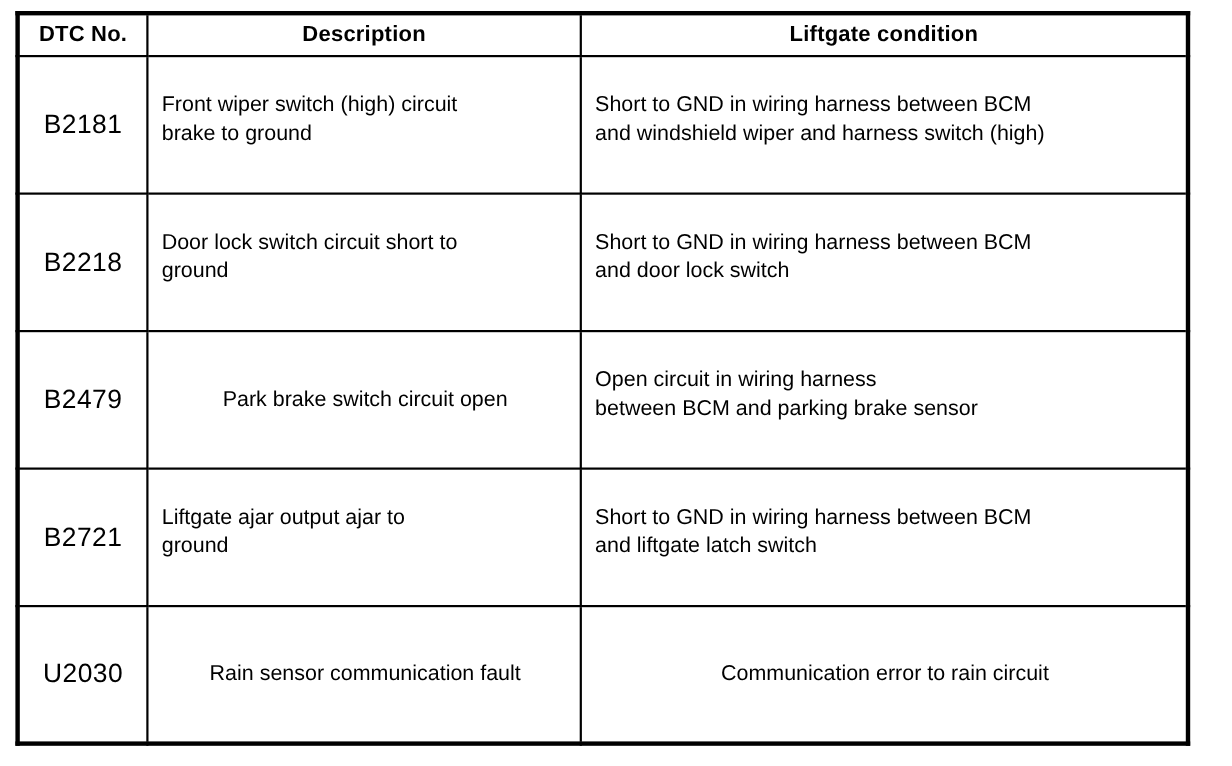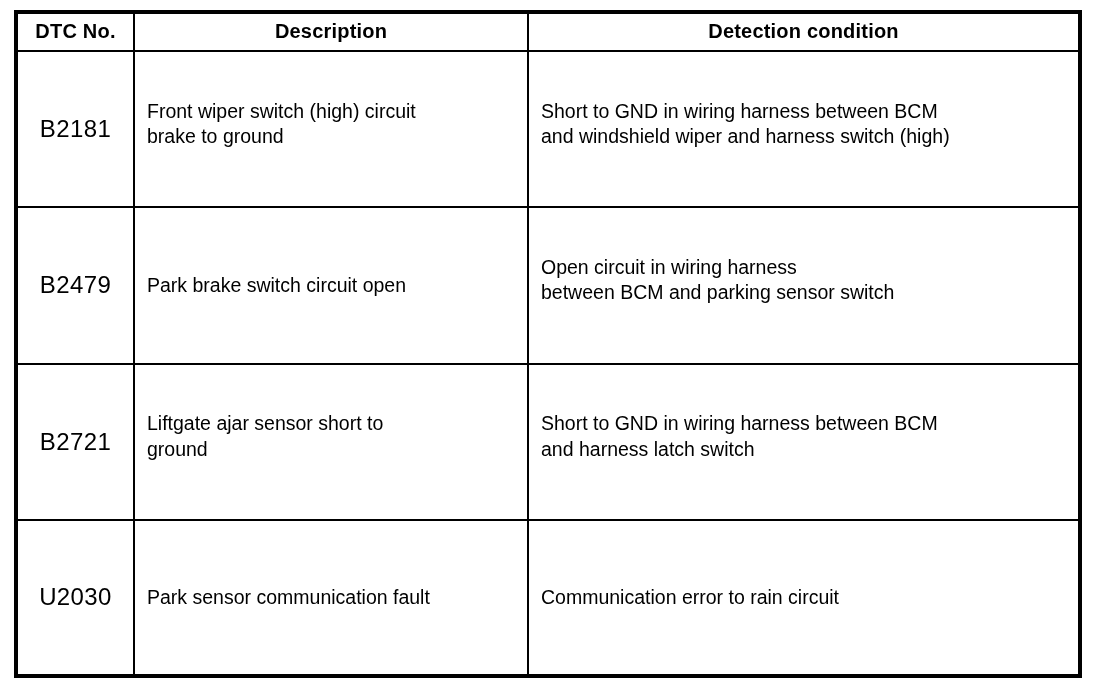--- a/index.html
+++ b/index.html
@@ -86,100 +86,116 @@
   td.cell-desc .txt,
   td.cell-cond .txt {
     display: block;
     position: relative;
     top: -5px;
   }
 
   td.cell-desc.single .txt,
   td.cell-cond.single .txt {
     top: 0;
+    text-align: center;
   }
 
   .linebreak {
     display: block;
   }
 </style>
 </head>
 <body>
 
 <div class="page">
   <table class="dtc-table">
     <colgroup>
       <col class="col-dtc">
       <col class="col-desc">
       <col class="col-cond">
     </colgroup>
     <thead>
       <tr>
         <th class="head-dtc">DTC No.</th>
         <th class="head-desc">Description</th>
-        <th class="head-cond">Detection condition</th>
+        <th class="head-cond">Liftgate condition</th>
       </tr>
     </thead>
     <tbody>
 
       <tr>
         <td class="cell-dtc">B2181</td>
         <td class="cell-desc">
           <span class="txt">
             <span class="linebreak">Front wiper switch (high) circuit</span>
             <span class="linebreak">brake to ground</span>
           </span>
         </td>
         <td class="cell-cond">
           <span class="txt">
             <span class="linebreak">Short to GND in wiring harness between BCM</span>
             <span class="linebreak">and windshield wiper and harness switch (high)</span>
           </span>
         </td>
       </tr>
 
+      <tr>
+        <td class="cell-dtc">B2218</td>
+        <td class="cell-desc">
+          <span class="txt">
+            <span class="linebreak">Door lock switch circuit short to</span>
+            <span class="linebreak">ground</span>
+          </span>
+        </td>
+        <td class="cell-cond">
+          <span class="txt">
+            <span class="linebreak">Short to GND in wiring harness between BCM</span>
+            <span class="linebreak">and door lock switch</span>
+          </span>
+        </td>
+      </tr>
 
 
       <tr>
         <td class="cell-dtc">B2479</td>
         <td class="cell-desc single">
           <span class="txt">
             <span class="linebreak">Park brake switch circuit open</span>
           </span>
         </td>
         <td class="cell-cond">
           <span class="txt">
             <span class="linebreak">Open circuit in wiring harness</span>
-            <span class="linebreak">between BCM and parking sensor switch</span>
+            <span class="linebreak">between BCM and parking brake sensor</span>
           </span>
         </td>
       </tr>
 
 
       <tr>
         <td class="cell-dtc">B2721</td>
         <td class="cell-desc">
           <span class="txt">
-            <span class="linebreak">Liftgate ajar sensor short to</span>
+            <span class="linebreak">Liftgate ajar output ajar to</span>
             <span class="linebreak">ground</span>
           </span>
         </td>
         <td class="cell-cond">
           <span class="txt">
             <span class="linebreak">Short to GND in wiring harness between BCM</span>
-            <span class="linebreak">and harness latch switch</span>
+            <span class="linebreak">and liftgate latch switch</span>
           </span>
         </td>
       </tr>
 
       <tr>
         <td class="cell-dtc">U2030</td>
         <td class="cell-desc single">
           <span class="txt">
-            <span class="linebreak">Park sensor communication fault</span>
+            <span class="linebreak">Rain sensor communication fault</span>
           </span>
         </td>
         <td class="cell-cond single">
           <span class="txt">
             <span class="linebreak">Communication error to rain circuit</span>
           </span>
         </td>
       </tr>
 
     </tbody>

